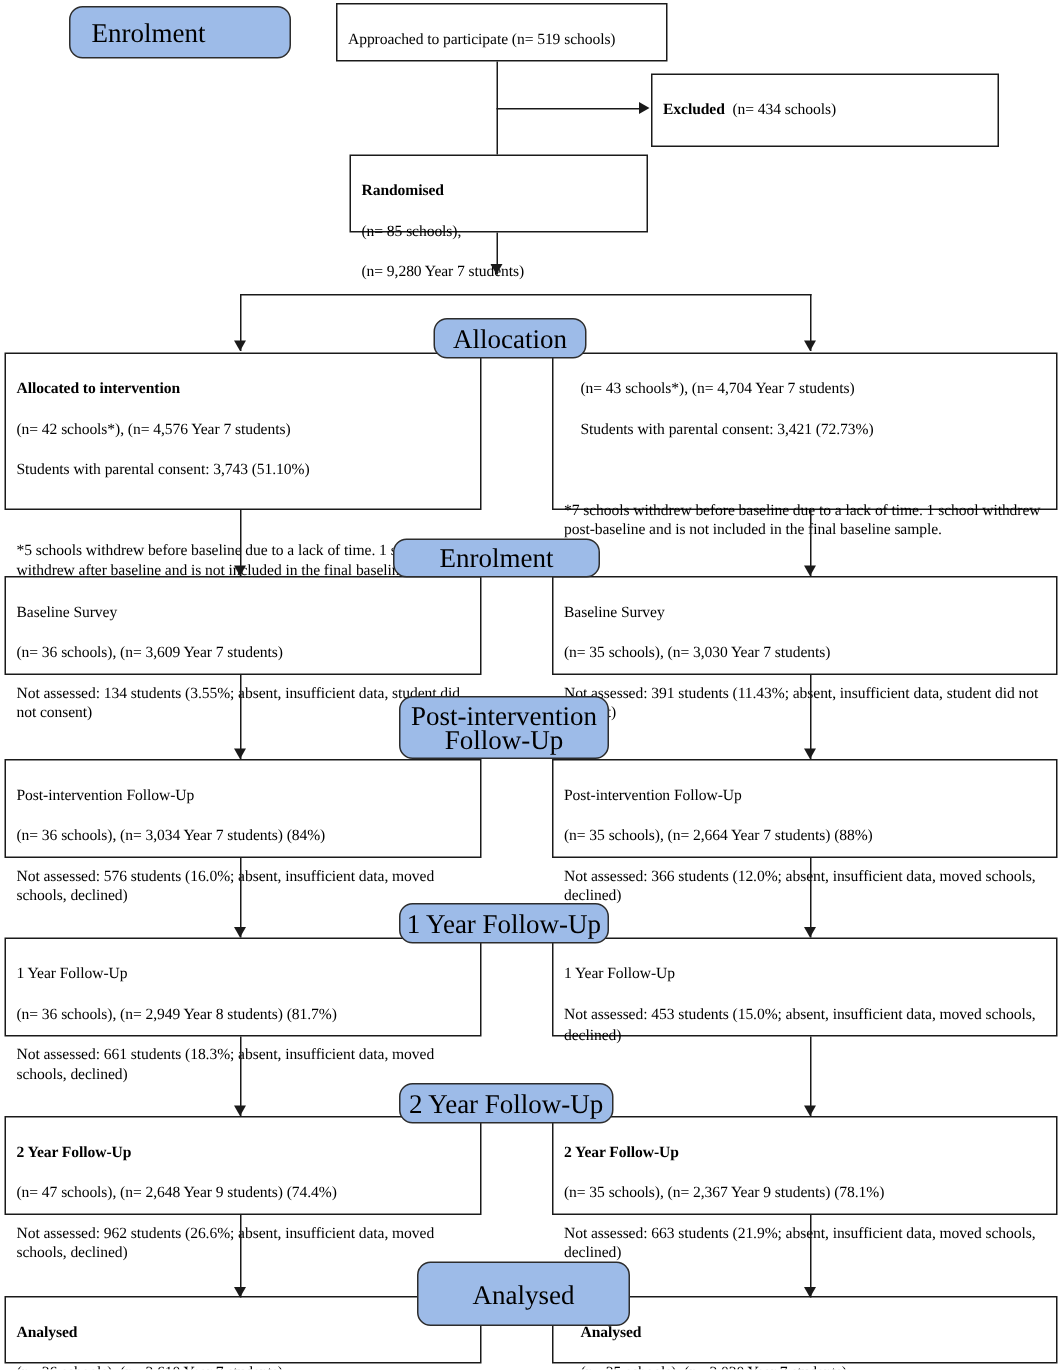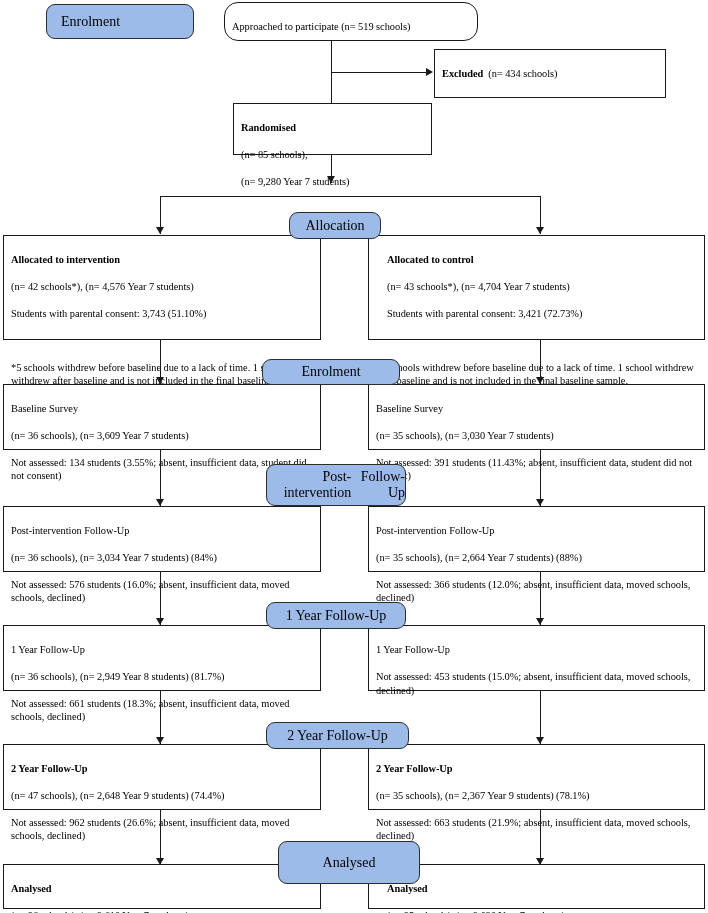--- a/index.html
+++ b/index.html
@@ -36,23 +36,23 @@
   
   .pill {
     position: absolute;
     box-sizing: border-box;
     background: #9dbbe8;
     border: 1px solid #2d2d2d;
     border-radius: 9px;
     display: flex;
     align-items: center;
     justify-content: center;
-    font-size: 14px;
+    font-size: 18px;
     line-height: 16px;
-    text-align: right;
+    text-align: left;
     z-index: 5;
   }
   .pill.left-al {
     justify-content: flex-start;
     padding-left: 14px;
   }
   
   .vline, .hline {
     position: absolute;
     background: #1a1a1a;
@@ -79,21 +79,21 @@
 </style>
 </head>
 <body>
 
 <div id="canvas">
 
   <div class="pill left-al" style="left:46px; top:4px; width:148px; height:35px;">
     <span>Enrolment</span>
   </div>
 
-  <div class="box" style="left:224px; top:2px; width:254px; height:39px;border-radius:14px;">
+  <div class="box" style="left:224px; top:2px; width:221px; height:39px;">
     <span class="ln">Approached to participate (n= 519 schools)</span>
   </div>
 
   <div class="vline" style="left:331px; top:41px; height:62px;"></div>
 
   <div class="hline" style="left:331px; top:72px; width:96px;"></div>
   <div class="arrow-r" style="left:426px; top:68px;"></div>
 
   <div class="box" style="left:434px; top:49px; width:232px; height:49px;">
     <span class="ln"><span class="hd">Excluded</span>&nbsp; <span>(n= 434 schools)</span></span>
@@ -107,34 +107,33 @@
 
   <div class="vline" style="left:331px; top:155px; height:28px;"></div>
   <div class="arrow-d" style="left:327px; top:176px;"></div>
 
   <div class="hline" style="left:160px; top:196px; width:381px;"></div>
   <div class="vline" style="left:160px; top:196px; height:38px;"></div>
   <div class="arrow-d" style="left:156px; top:227px;"></div>
   <div class="vline" style="left:540px; top:196px; height:38px;"></div>
   <div class="arrow-d" style="left:536px; top:227px;"></div>
 
-  <div class="pill" style="left:289px; top:212px; width:92px; height:27px;">
+  <div class="pill" style="left:289px; top:212px; width:102px; height:27px;">
     <span>Allocation</span>
   </div>
 
   <div class="box" style="left:3px; top:235px; width:318px; height:105px;">
     <span class="ln hd">Allocated to intervention</span>
     <span class="ln">(n= 42 schools*), (n= 4,576 Year 7 students)</span>
     <span class="ln">Students with parental consent: 3,743 (51.10%)</span>
     <span class="ln">&nbsp;</span>
     <span class="ln">*5 schools withdrew before baseline due to a lack of time. 1 school withdrew after baseline and is not included in the final baseline sample.</span>
   </div>
 
   <div class="box" style="left:368px; top:235px; width:337px; height:105px;">
-    <span class="ln hd indent">Allocated to control</span>
     <span class="ln indent">(n= 43 schools*), (n= 4,704 Year 7 students)</span>
     <span class="ln indent">Students with parental consent: 3,421 (72.73%)</span>
     <span class="ln">&nbsp;</span>
     <span class="ln">*7 schools withdrew before baseline due to a lack of time. 1 school withdrew post-baseline and is not included in the final baseline sample.</span>
   </div>
 
   <div class="vline" style="left:160px; top:340px; height:44px;"></div>
   <div class="arrow-d" style="left:156px; top:377px;"></div>
   <div class="vline" style="left:540px; top:340px; height:44px;"></div>
   <div class="arrow-d" style="left:536px; top:377px;"></div>
@@ -153,21 +152,21 @@
     <span class="ln">Baseline Survey</span>
     <span class="ln">(n= 35 schools), (n= 3,030 Year 7 students)</span>
     <span class="ln">Not assessed: 391 students (11.43%; absent, insufficient data, student did not consent)</span>
   </div>
 
   <div class="vline" style="left:160px; top:450px; height:56px;"></div>
   <div class="arrow-d" style="left:156px; top:499px;"></div>
   <div class="vline" style="left:540px; top:450px; height:56px;"></div>
   <div class="arrow-d" style="left:536px; top:499px;"></div>
 
-  <div class="pill" style="left:266px; top:464px; width:140px; height:42px; flex-direction:row;">
+  <div class="pill" style="left:266px; top:464px; width:140px; height:42px; flex-direction:column;">
     <span>Post-intervention</span>
     <span>Follow-Up</span>
   </div>
 
   <div class="box" style="left:3px; top:506px; width:318px; height:66px;">
     <span class="ln">Post-intervention Follow-Up</span>
     <span class="ln">(n= 36 schools), (n= 3,034 Year 7 students) (84%)</span>
     <span class="ln">Not assessed: 576 students (16.0%; absent, insufficient data, moved schools, declined)</span>
   </div>
 

